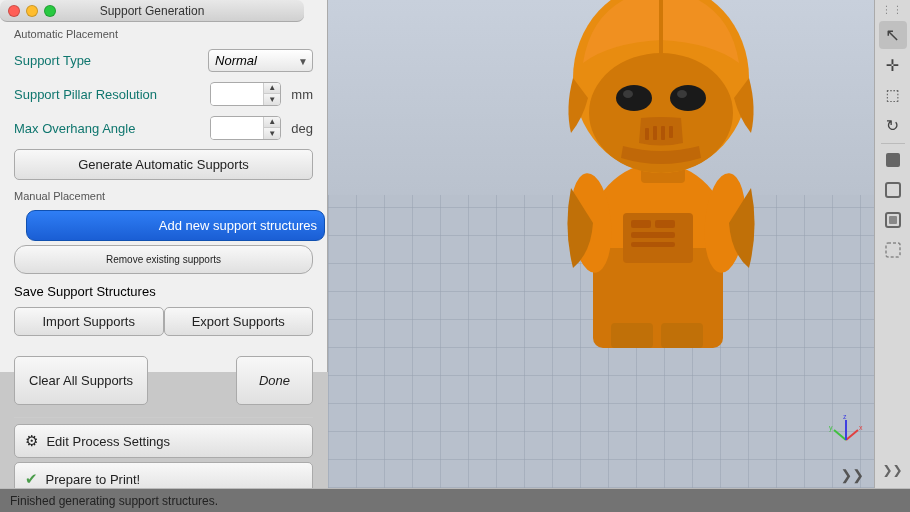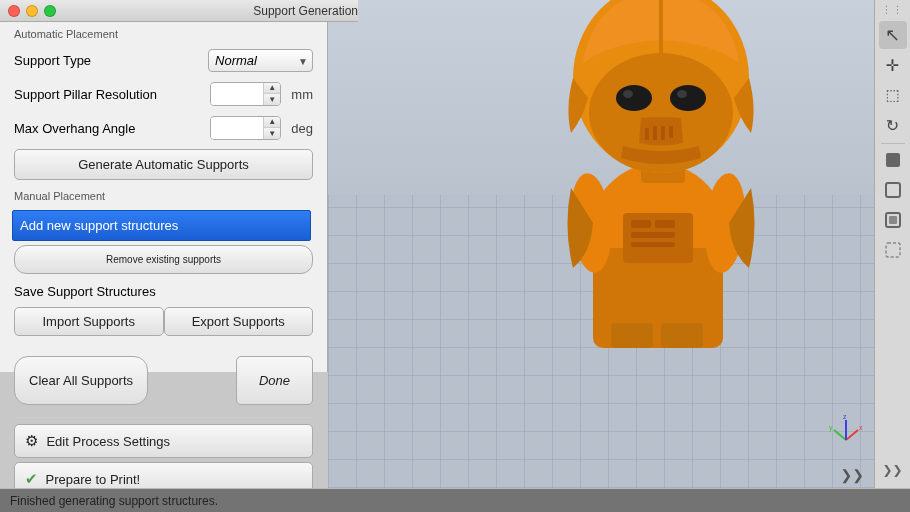--- a/index.html
+++ b/index.html
@@ -10,28 +10,29 @@
       font-size: 13px;
       background: #c8c8c8;
       overflow: hidden;
       position: relative;
     }
 
     
     .title-bar {
       position: absolute;
       top: 0; left: 0;
-      width: 358px;
+      width: 304px;
       height: 22px;
       background: linear-gradient(to bottom, #e8e8e8, #d0d0d0);
       border-bottom: 1px solid #aaa;
       display: flex;
       align-items: center;
-      justify-content: flex-end;
+      justify-content: center;
       z-index: 10;
+      border-radius: 7px;
     }
     .title-bar-buttons {
       position: absolute;
       left: 8px;
       display: flex;
       gap: 6px;
     }
     .tb-btn {
       width: 12px; height: 12px;
       border-radius: 50%;
@@ -66,21 +67,21 @@
 
     
     .form-row {
       display: flex;
       align-items: center;
       padding: 5px 14px;
       gap: 6px;
     }
     .form-row label {
       font-size: 13px;
-      color: #000000;
+      color: #0f766e;
       white-space: nowrap;
       text-align: right;
     }
     .form-row .spacer { flex: 1; }
 
     
     .select-wrapper {
       position: relative;
       flex: 1;
     }
@@ -159,27 +160,27 @@
       border-radius: 5px;
       font-size: 13px;
       text-align: center;
       cursor: pointer;
       color: #222;
     }
 
     .btn-blue {
       display: block;
       width: calc(100% - 28px);
-      margin: 4px 12px;
+      margin: 4px 26px;
       padding: 7px;
       background: linear-gradient(to bottom, #2f7ef5, #1a5ed4);
       border: 1px solid #1050b0;
-      border-radius: 2px;
-      font-size: 13px;
-      text-align: left;
+      border-radius: 9px;
+      font-size: 13px;
+      text-align: right;
       cursor: pointer;
       color: #fff;
       font-weight: 500;
     }
 
     .btn-remove {
       display: block;
       width: calc(100% - 28px);
       margin: 4px 14px;
       padding: 8px;
@@ -216,21 +217,21 @@
     .bottom-row {
       display: flex;
       justify-content: space-between;
       padding: 6px 14px;
       margin-top: 10px;
     }
     .btn-clear {
       padding: 6px 14px;
       background: linear-gradient(to bottom, #f8f8f8, #e0e0e0);
       border: 1px solid #aaa;
-      border-radius: 14px;
+      border-radius: 5px;
       font-size: 13px;
       cursor: pointer;
       color: #222;
     }
     .btn-done {
       padding: 16px 22px;
       background: linear-gradient(to bottom, #f8f8f8, #e0e0e0);
       border: 1px solid #aaa;
       border-radius: 5px;
       font-size: 13px;

